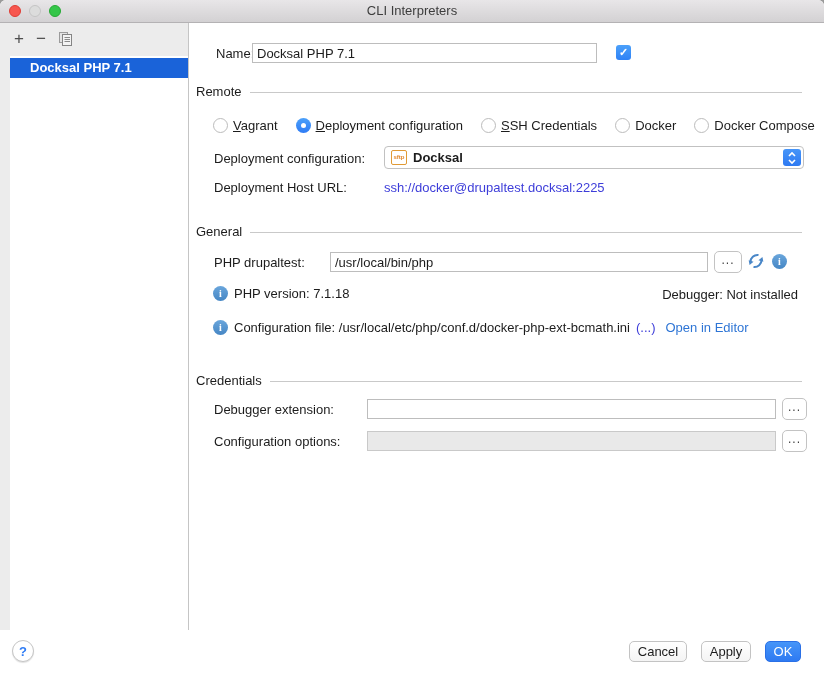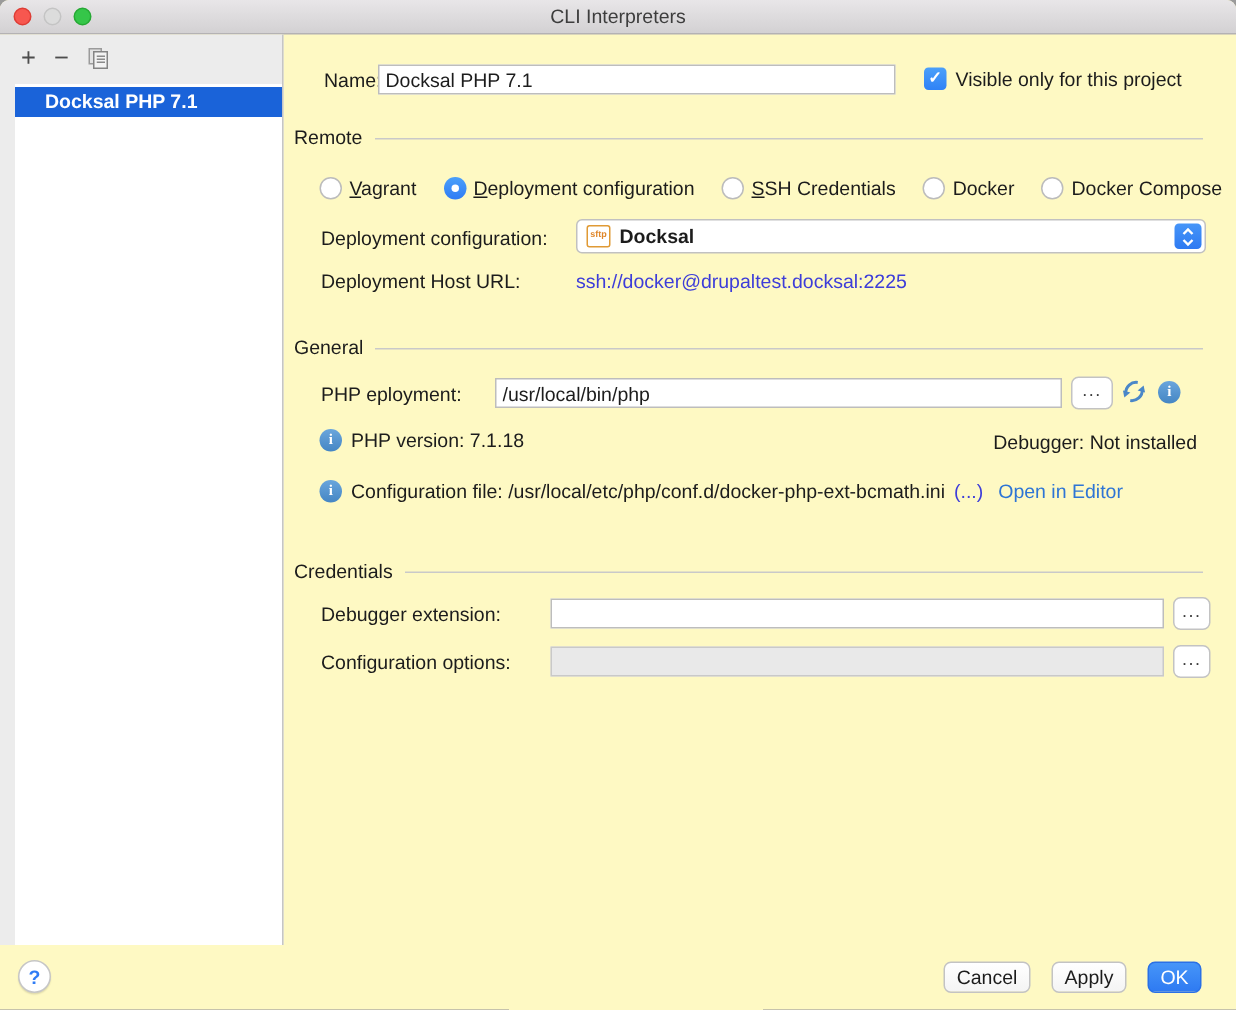--- a/index.html
+++ b/index.html
@@ -1,16 +1,16 @@
 <!DOCTYPE html>
 <html><head>
 <meta charset="utf-8">
 <style>
   html,body{margin:0;padding:0;background:#9a9a9a;font-family:"Liberation Sans",sans-serif;}
-  .window{position:relative;width:824px;height:673px;background:#fef9c3;overflow:hidden;
+  .window{position:relative;width:824px;height:673px;background:#ffffff;overflow:hidden;
           border-radius:6px 6px 0 0;font-size:13px;color:#1c1c1c;}
   .abs{position:absolute;}
   
   .titlebar{position:absolute;left:0;top:0;right:0;height:22px;
             background:linear-gradient(#e8e6e8,#d3d1d3);border-bottom:1px solid #b4b2b4;}
   .lights{position:absolute;left:9px;top:5px;display:flex;gap:8px;}
   .light{width:12px;height:12px;border-radius:50%;display:inline-block;box-sizing:border-box;}
   .light.red{background:#f7574f;border:1px solid #de3d35;}
   .light.dim{background:#dcdcdc;border:1px solid #c4c4c4;}
   .light.green{background:#35c649;border:1px solid #26a934;}
@@ -93,21 +93,20 @@
     </div>
     <div class="side-list">
       <div class="list-item selected">Docksal PHP 7.1</div>
     </div>
   </div>
 
   <div class="abs" style="left:216px;top:46px;">Name:</div>
   <input class="fld abs" style="left: 252px; top: 43px; width: 345px; height: 20px;" type="text" value="Docksal PHP 7.1">
   <div class="abs icon-row" style="left:616px;top:45px;">
     <span class="checkbox">✓</span>
-    <span>Visible only for this project</span>
   </div>
 
   <div class="abs sep" style="left:196px;top:84px;width:606px;">
     <span>Remote</span>
     <span class="line"></span>
   </div>
 
   <div class="abs radio-row" style="left:213px;top:118px;width:611px;">
     <span class="radio-opt">
       <span class="radio"></span>
@@ -144,21 +143,21 @@
   </div>
 
   <div class="abs" style="left:214px;top:180px;">Deployment Host URL:</div>
   <div class="abs link-url" style="left:384px;top:180px;">ssh://docker@drupaltest.docksal:2225</div>
 
   <div class="abs sep" style="left:196px;top:224px;width:606px;">
     <span>General</span>
     <span class="line"></span>
   </div>
 
-  <div class="abs" style="left:214px;top:255px;">PHP eployment:</div>
+  <div class="abs" style="left:214px;top:255px;">PHP drupaltest:</div>
   <input class="fld abs" style="left: 330px; top: 252px; width: 378px; height: 20px;" type="text" value="/usr/local/bin/php">
   <div class="browse-btn abs" style="left:714px;top:251px;width:28px;height:22px;">...</div>
   <div class="abs" style="left:747px;top:252px;width:18px;height:18px;transform:rotate(-35deg);">
     <svg width="18" height="18" viewBox="0 0 18 18">
       <path d="M14.5 5.5 A7 7 0 0 0 3.8 6.8" fill="none" stroke="#4a87c8" stroke-width="2"></path>
       <polygon points="1.4,8.6 6.6,8.2 3.4,4.2" fill="#4a87c8"></polygon>
       <path d="M3.5 12.5 A7 7 0 0 0 14.2 11.2" fill="none" stroke="#4a87c8" stroke-width="2"></path>
       <polygon points="16.6,9.4 11.4,9.8 14.6,13.8" fill="#4a87c8"></polygon>
     </svg>
   </div>

